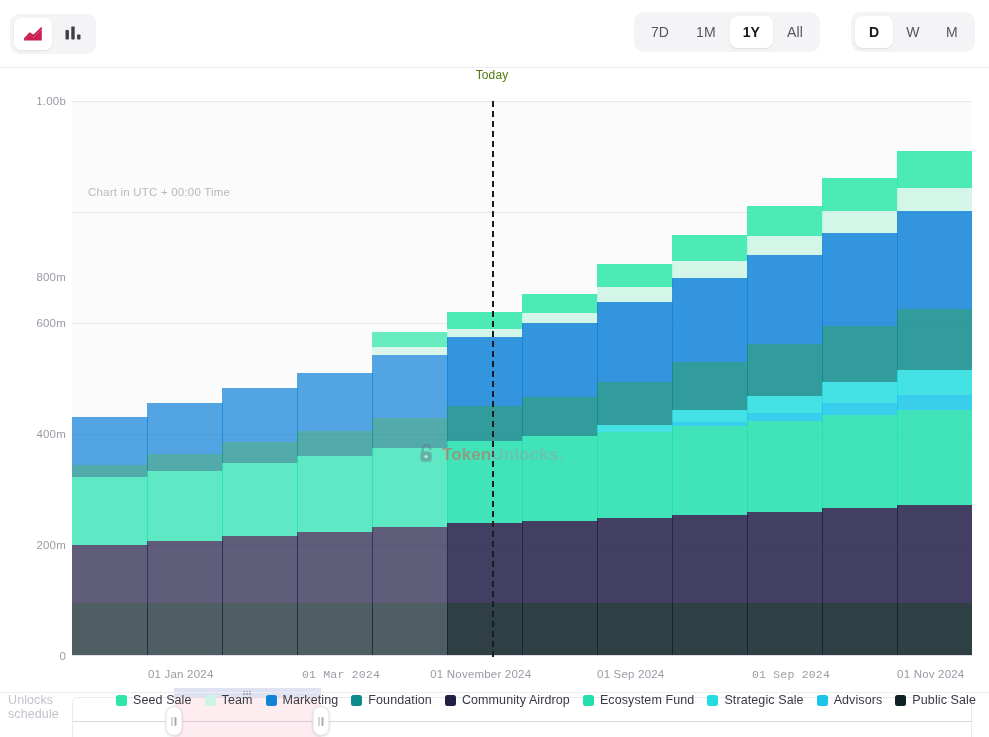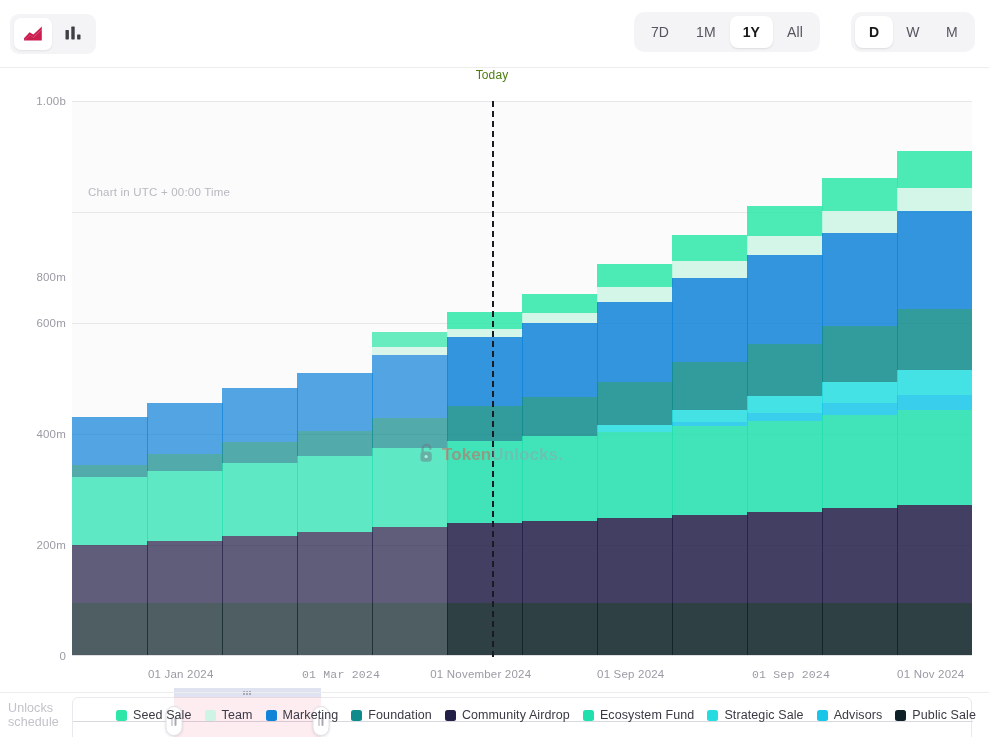--- a/index.html
+++ b/index.html
@@ -133,21 +133,21 @@
     box-shadow: 0 1px 3px rgba(16,24,40,.12);
     display: flex; align-items: center; justify-content: center; gap: 2px;
     cursor: ew-resize;
   }
   .handle i { display: block; width: 1.5px; height: 9px; background: #a9a9b4; border-radius: 1px; }
 
   
   .legend {
     position: absolute; left: 0; top: 692px; width: 989px; height: 45px;
     border-top: 1px solid #ededf0;
-    display: flex; align-items: center; padding-left: 8px;
+    display: flex; align-items: flex-start; padding-left: 8px;
   }
   .legend-title { font-size: 12.5px; color: #c2c2ca; margin-right: 13px; letter-spacing:.1px; }
   .legend-item { display: flex; align-items: center; margin-right: 13px; cursor: pointer; }
   .legend-swatch { width: 11px; height: 11px; border-radius: 2.5px; margin-right: 6px; }
   .legend-label { font-size: 12.5px; color: #3a3a44; letter-spacing:.1px; white-space: nowrap; }
 </style>
 </head>
 <body>
 
 <div id="app">

